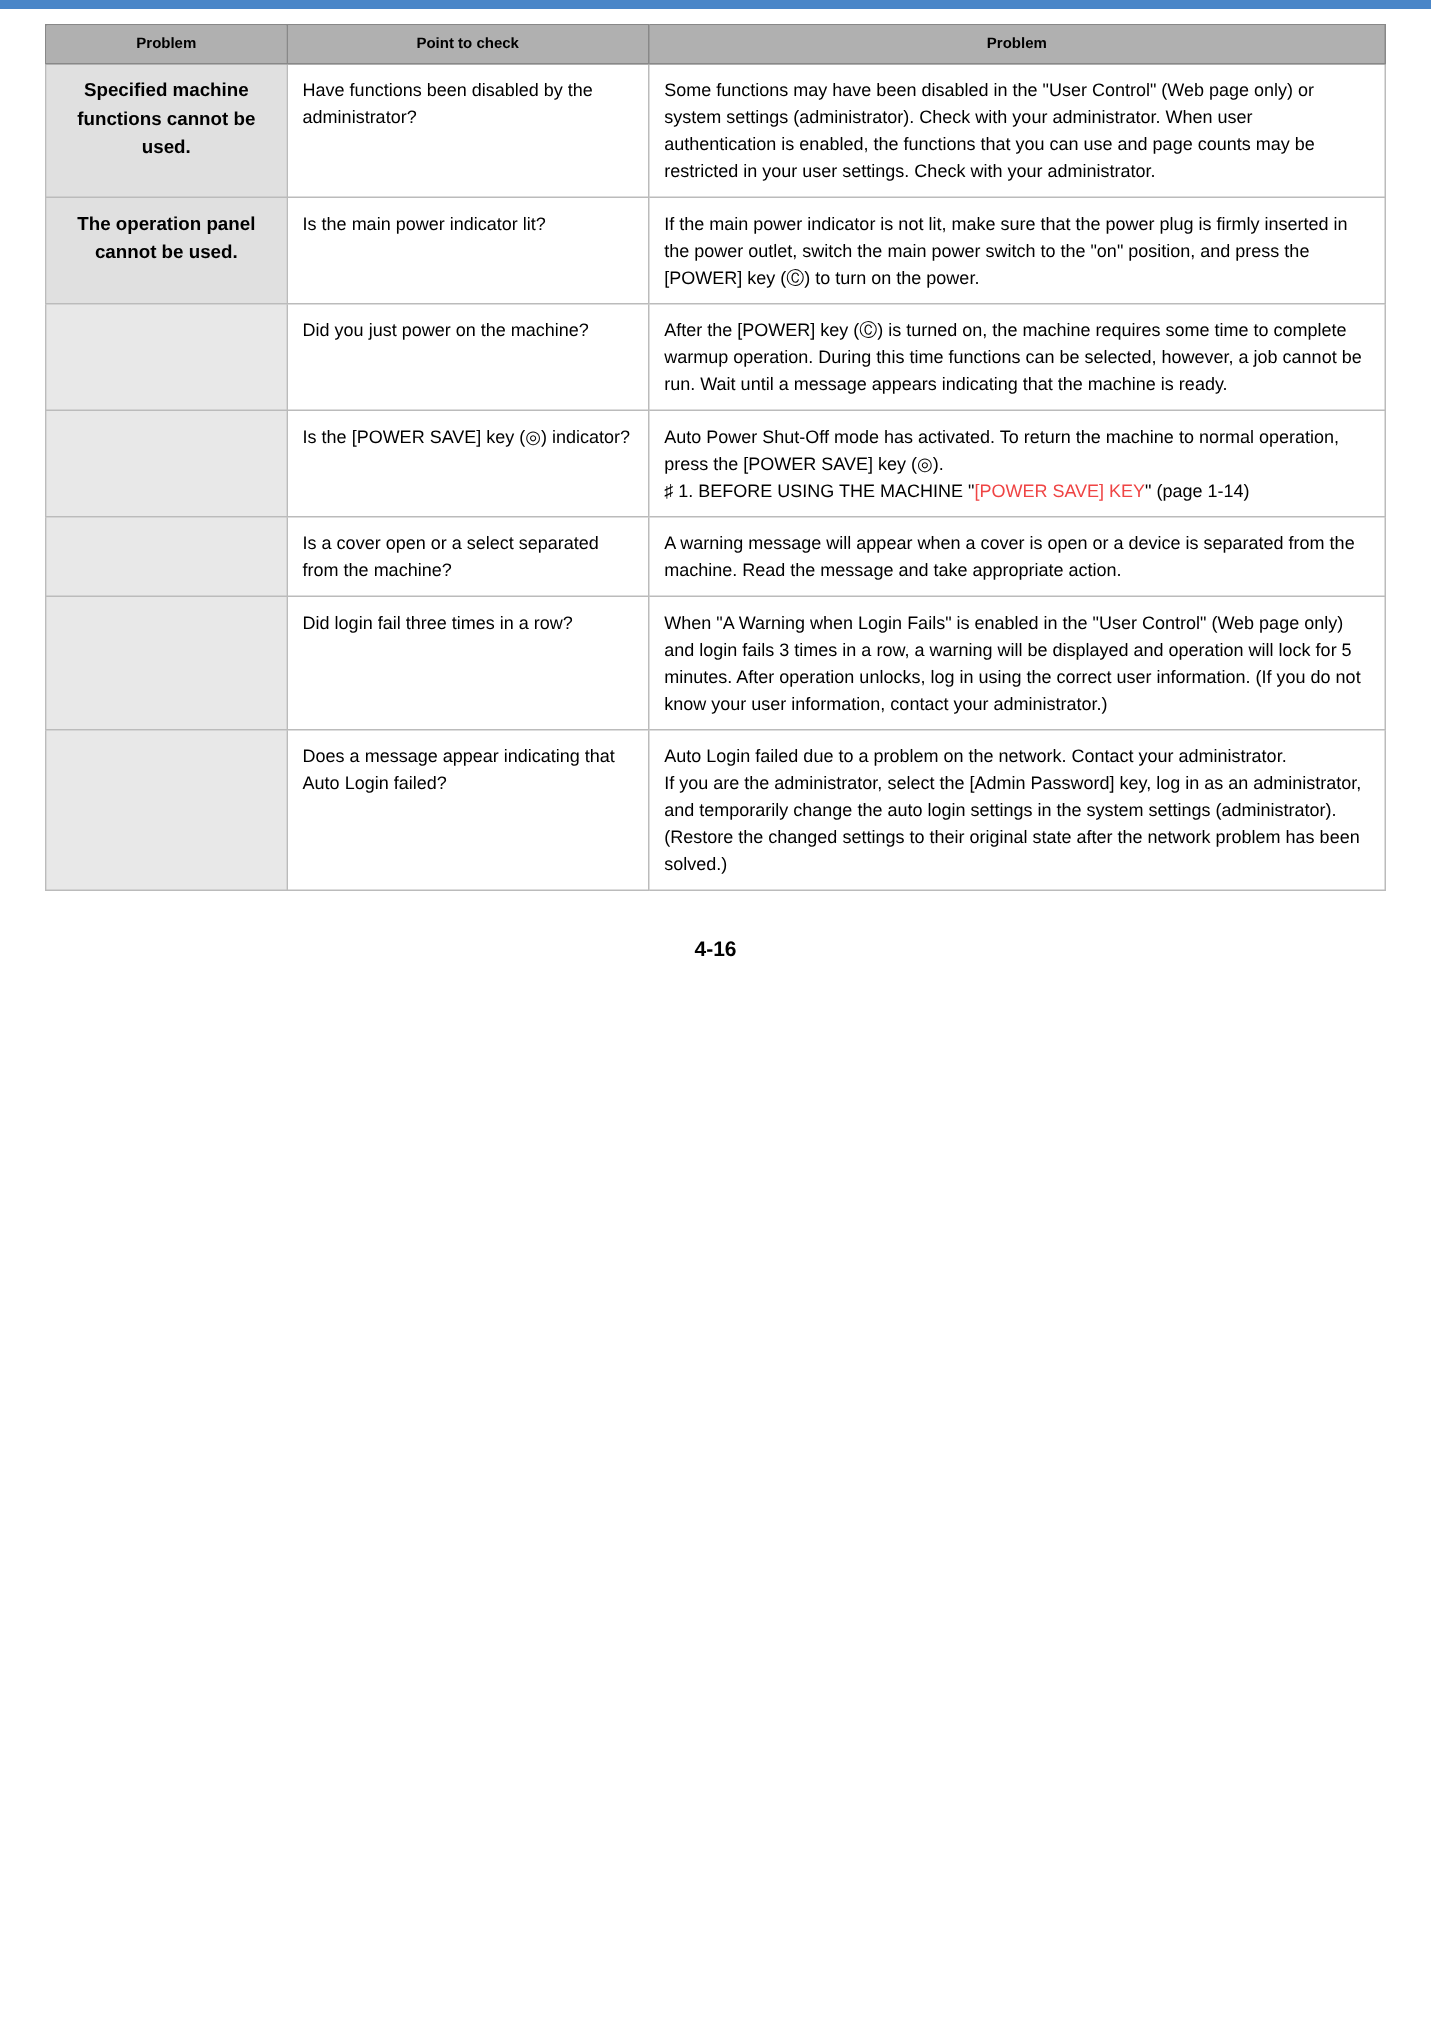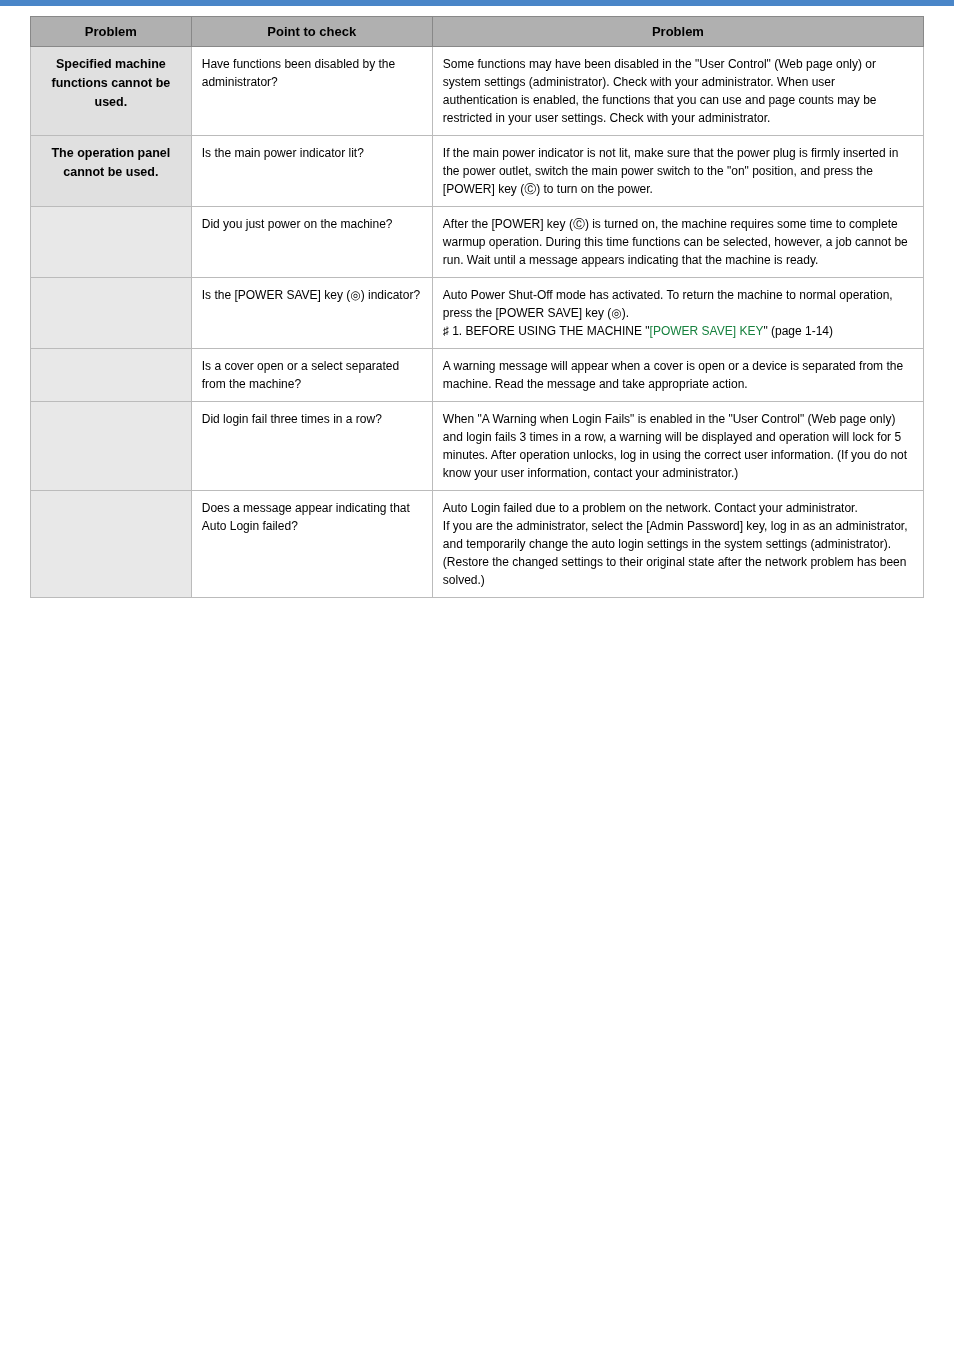--- a/index.html
+++ b/index.html
@@ -56,21 +56,21 @@
     col.col-problem { width: 18%; }
     col.col-point   { width: 27%; }
     col.col-solution{ width: 55%; }
 
     thead tr th {
       background: #b0b0b0;
       border: 1px solid #888;
       padding: 7px 10px;
       text-align: center;
       font-weight: bold;
-      font-size: 13px;
+      font-size: 10px;
     }
 
     tbody tr td {
       border: 1px solid #bbb;
       padding: 8px 10px;
       vertical-align: top;
       font-size: 12px;
       line-height: 1.5;
     }
 
@@ -79,21 +79,21 @@
       font-size: 12.5px;
       background: #e0e0e0;
       text-align: center;
     }
 
     .empty-cell {
       background: #e8e8e8;
     }
 
     .link-text {
-      color: #15803d;
+      color: #ef4444;
       text-align: right;
     }
 
     .page-number {
       text-align: center;
       font-size: 14px;
       font-weight: bold;
       margin-top: 30px;
     }
   </style>
@@ -190,14 +190,15 @@
           <td>
             <span>Does a message appear indicating that Auto Login failed?</span>
           </td>
           <td>
             <span>Auto Login failed due to a problem on the network. Contact your administrator.<br>If you are the administrator, select the [Admin Password] key, log in as an administrator, and temporarily change the auto login settings in the system settings (administrator). (Restore the changed settings to their original state after the network problem has been solved.)</span>
           </td>
         </tr>
       </tbody>
     </table>
 
+    <div class="page-number">4-16</div>
   </div>
 </div>
 
 </body></html>

